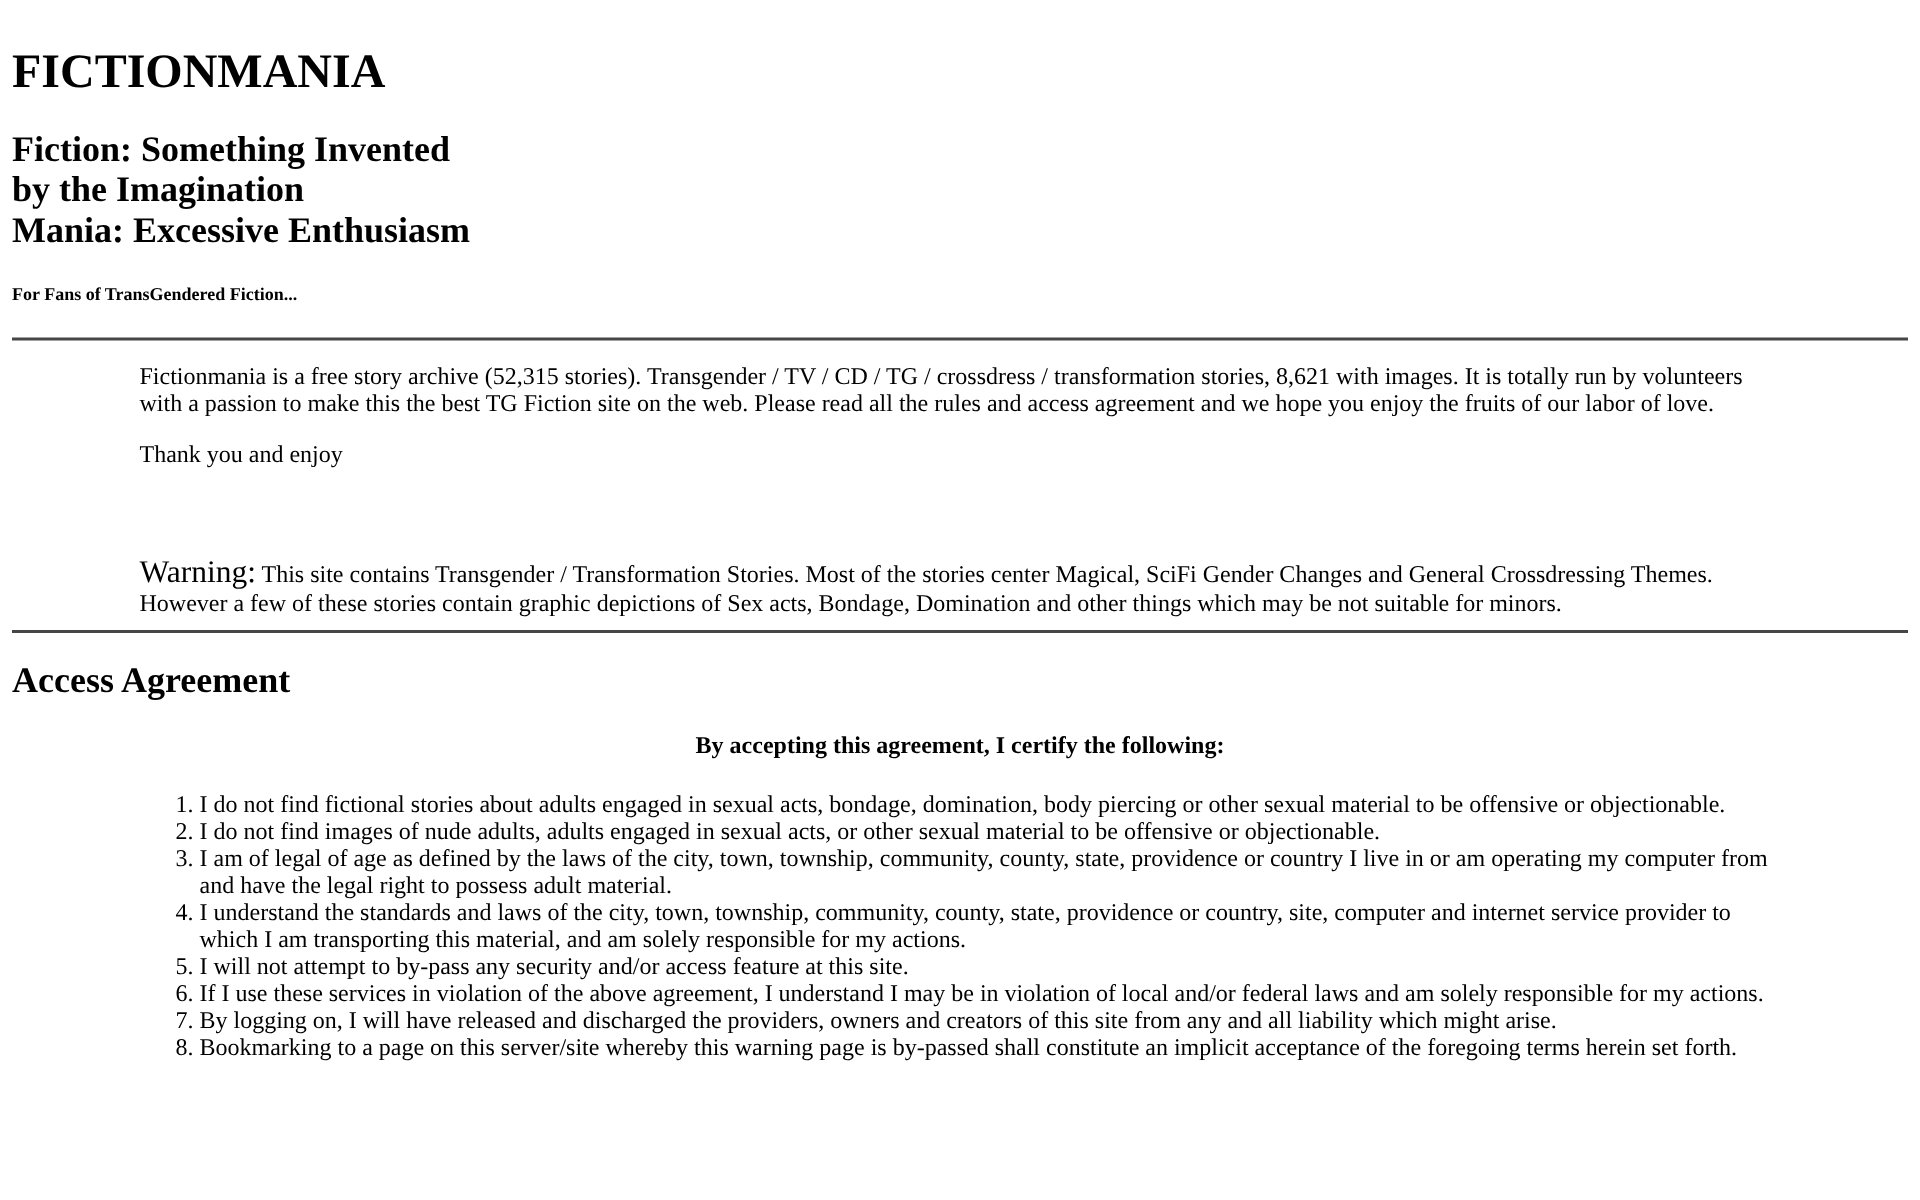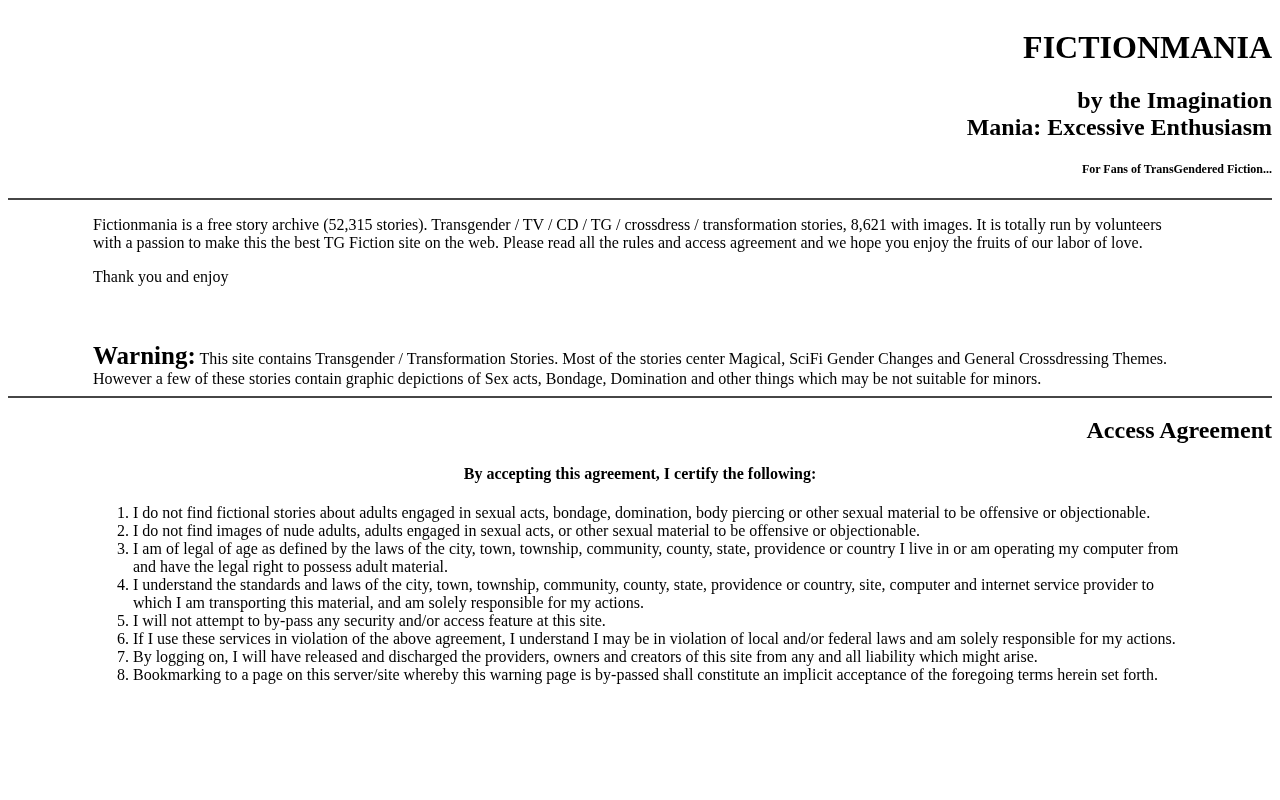--- a/index.html
+++ b/index.html
@@ -6,21 +6,21 @@
   html, body {
     background: #ffffff;
     color: #000000;
   }
   body {
     margin: 8px;
     font-family: "Liberation Serif", "DejaVu Serif", serif;
     font-size: 16px;
     line-height: normal;
   }
-  .centered { text-align: right; }
+  .centered { text-align: left; }
 
   h1.site-title {
     font-size: 32px;
     font-weight: bold;
     margin: 21px 0;
   }
   h2.site-subtitle {
     font-size: 24px;
     font-weight: bold;
     margin: 20px 0;
@@ -41,29 +41,29 @@
 
   .indent { margin: 0 85px; }
   .indent p { margin: 16px 0; }
   .signature { font-weight: bold; }
 
   .warning-para {
     margin-top: 56px !important;
     margin-bottom: 6px !important;
   }
   .warning-label {
-    font-size: 25px;
-    font-weight: bold;
+    font-size: 21px;
+    font-weight: normal;
     margin-top: 16px;
   }
 
   h2.agreement-heading {
     font-size: 24px;
     font-weight: bold;
-    text-align: right;
+    text-align: left;
     margin: 19px 0 20px 0;
   }
   .agreement-intro {
     font-size: 16px;
     font-weight: bold;
     text-align: center;
     margin: 21px 0;
   }
   ol.agreement-list {
     margin: 16px 0;
@@ -76,20 +76,21 @@
     text-align: center;
     margin: 22px 0 21px 0;
   }
 </style>
 </head>
 <body>
 
 <header class="centered">
   <h1 class="site-title">FICTIONMANIA</h1>
   <h2 class="site-subtitle">
+      <div>Fiction: Something Invented</div>
       <div>by the Imagination</div>
       <div>Mania: Excessive Enthusiasm</div>
     </h2>
   <div class="tagline">For Fans of TransGendered Fiction...</div>
 </header>
 
 <hr class="rule">
 
 <section class="indent">
   <p>Fictionmania is a free story archive (52,315 stories). Transgender / TV / CD / TG / crossdress / transformation stories, 8,621 with images. It is totally run by volunteers with a passion to make this the best TG Fiction site on the web. Please read all the rules and access agreement and we hope you enjoy the fruits of our labor of love.</p>

